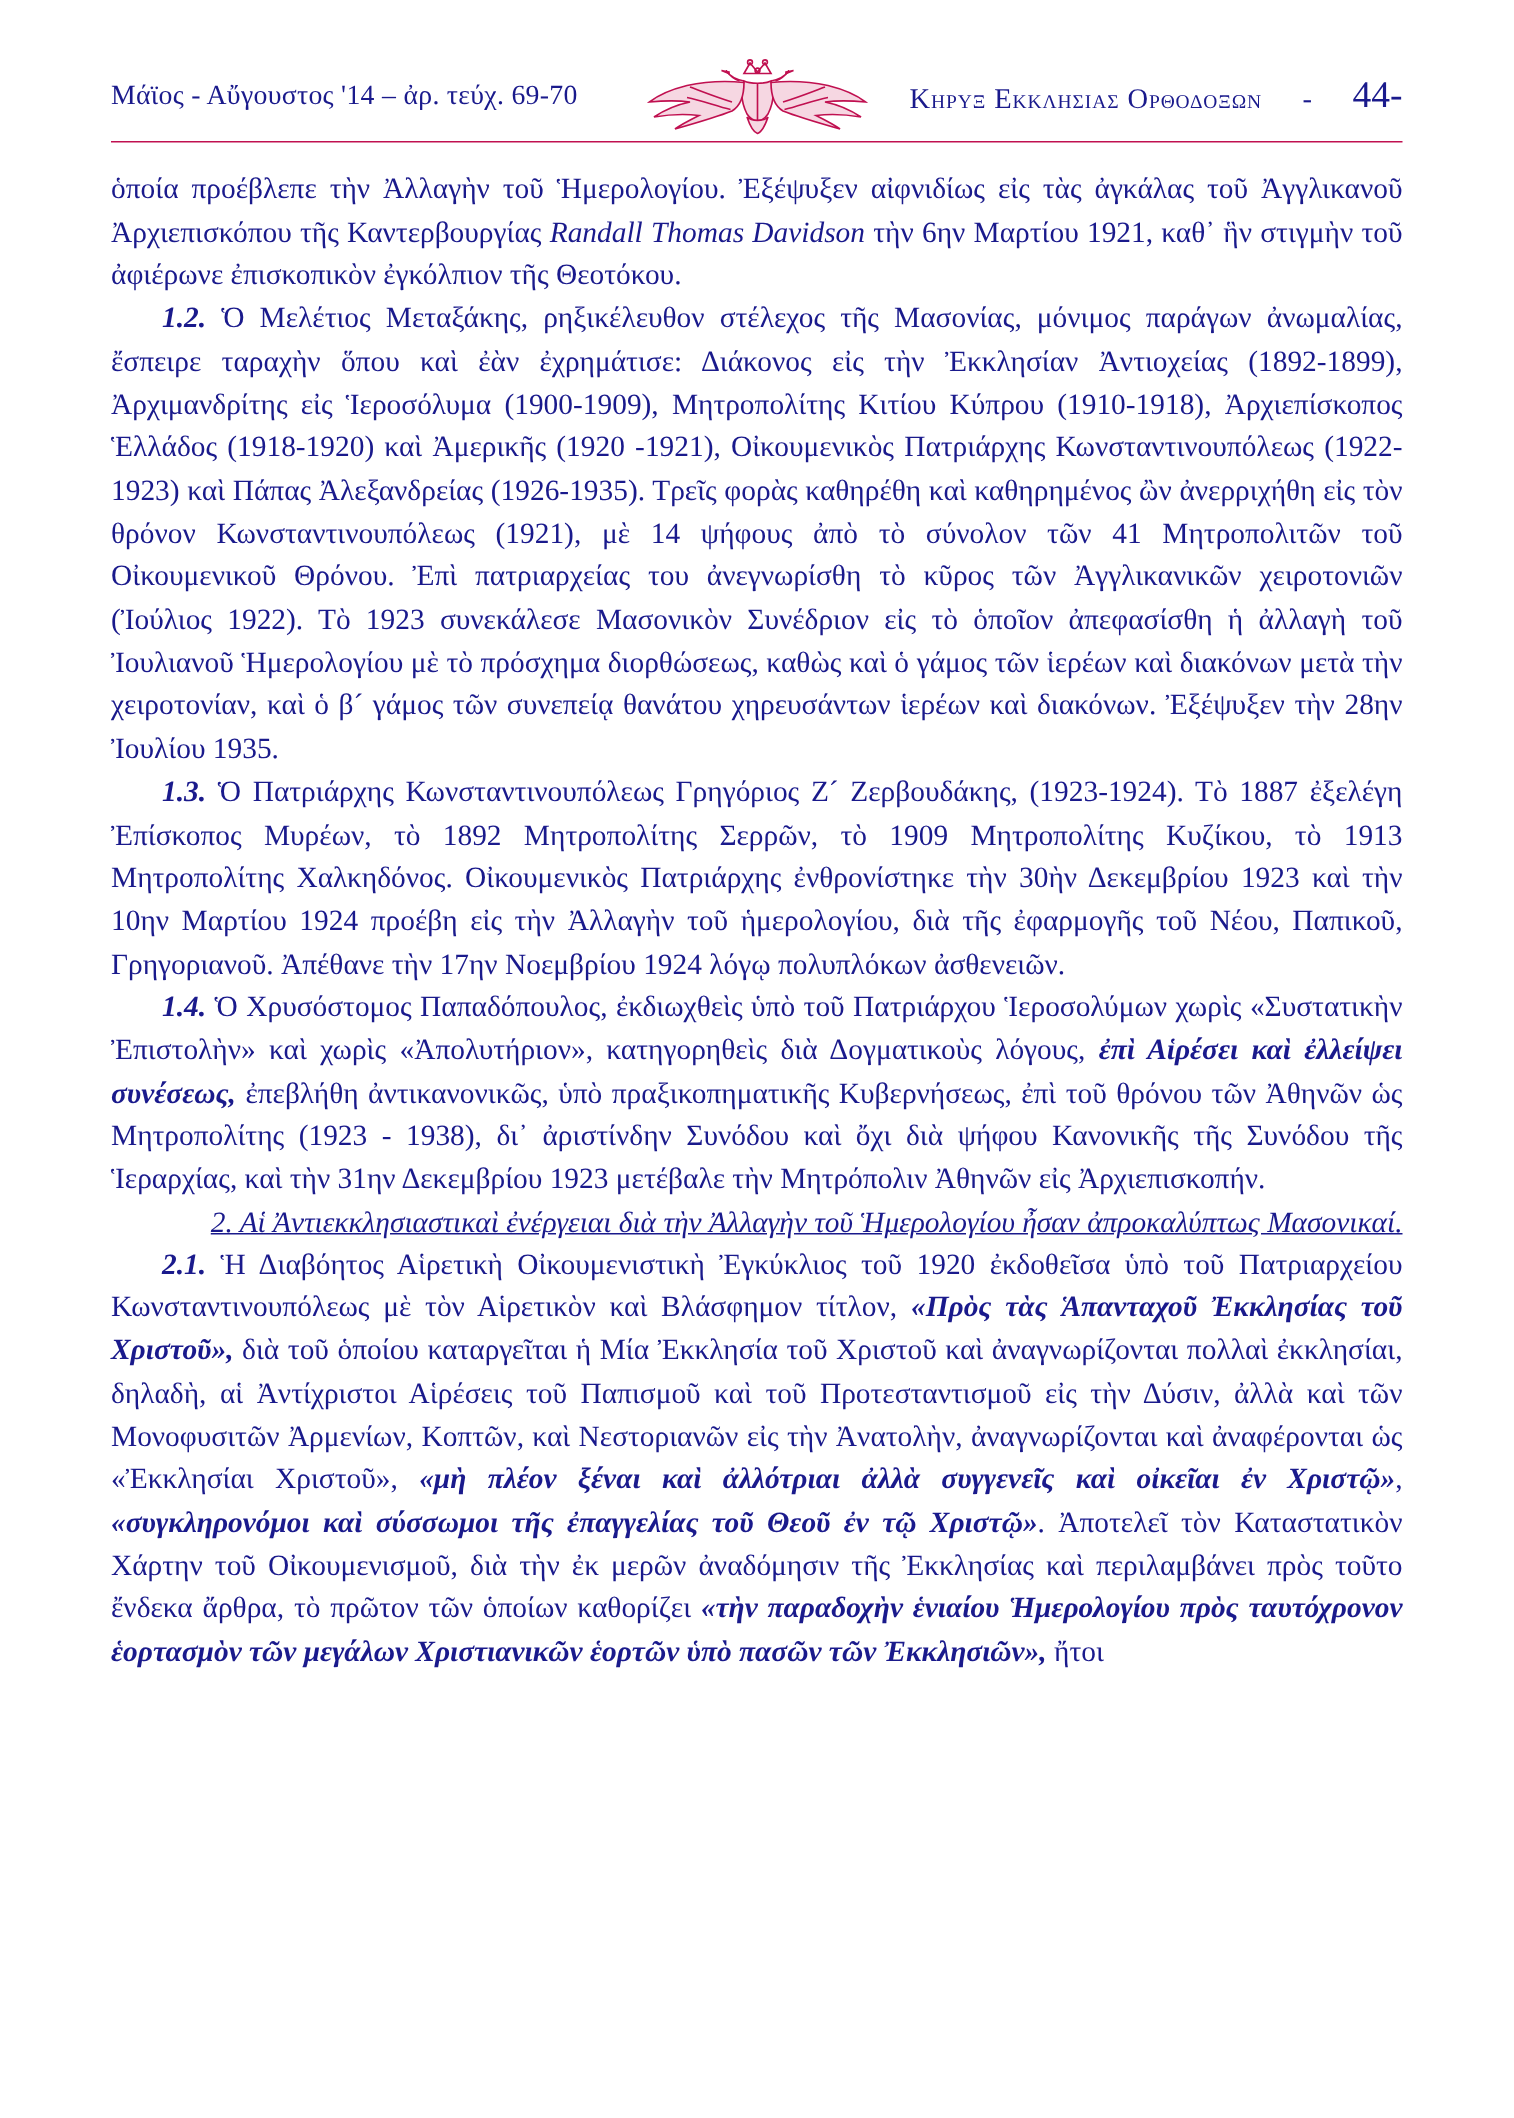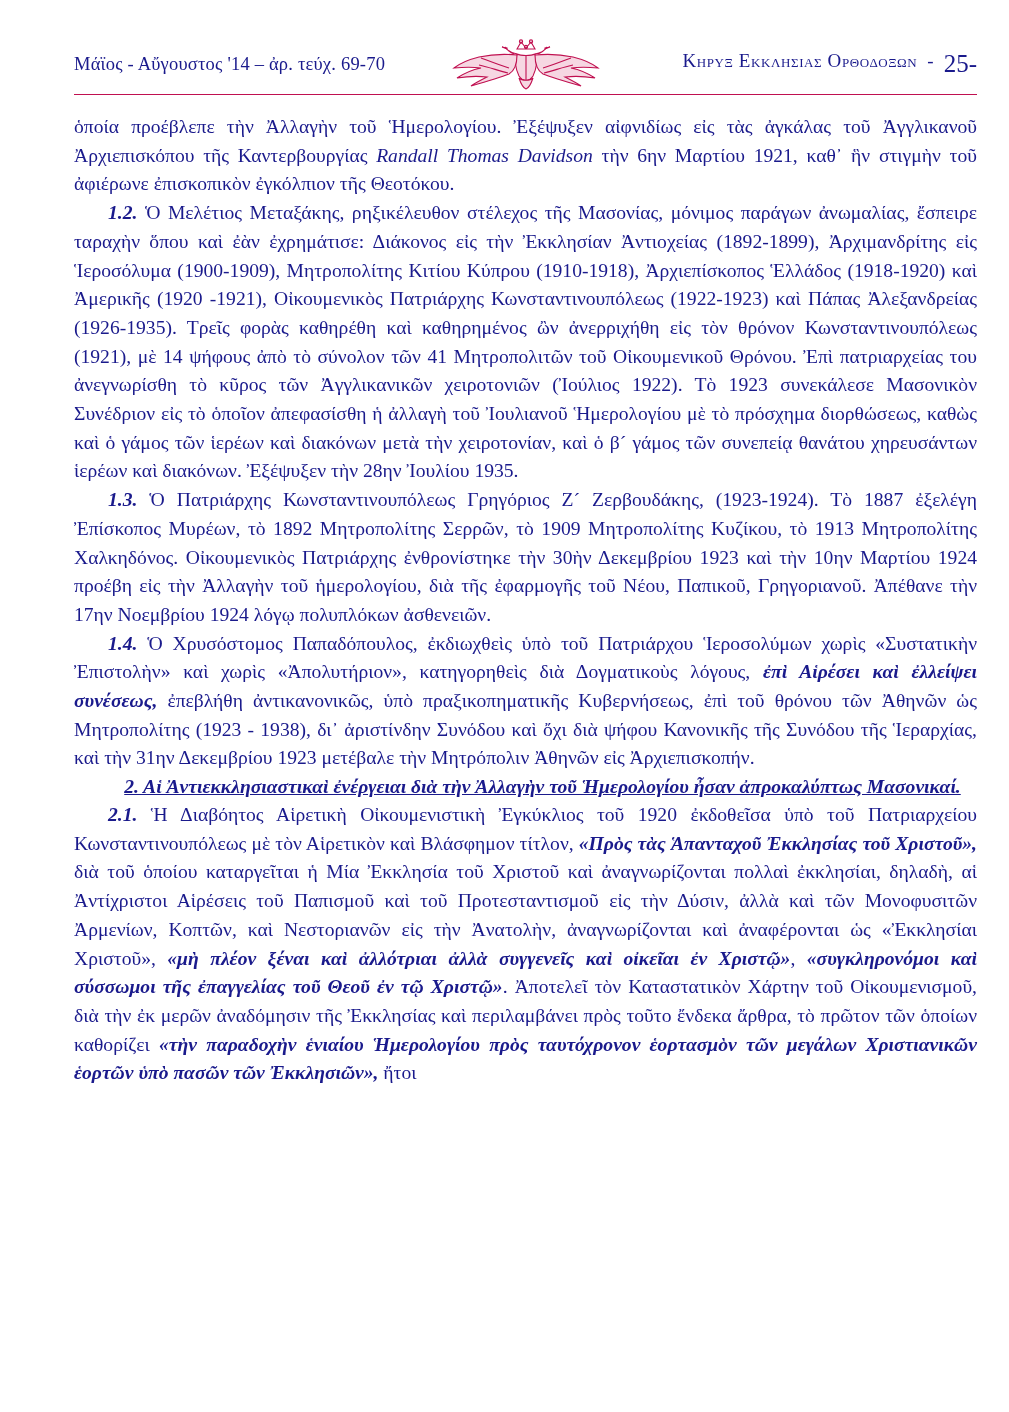--- a/index.html
+++ b/index.html
@@ -12,40 +12,40 @@
     height: 1412px;
     font-family: "Liberation Serif", "DejaVu Serif", serif;
     color: #1a1a8c;
     overflow: hidden;
   }
   .page {
     position: relative;
     width: 1009px;
     height: 1412px;
     box-sizing: border-box;
-    padding: 36px 32px 0 74px;
+    padding: 36px 74px 0 74px;
   }
   
   .header {
     position: relative;
     height: 56px;
     display: flex;
     align-items: center;
     justify-content: space-between;
   }
   .header-left {
     font-size: 18.5px;
     color: #1a1a8c;
     letter-spacing: 0.2px;
     white-space: nowrap;
   }
   .header-right {
     display: flex;
-    align-items: flex-start;
-    gap: 10px;
+    align-items: flex-end;
+    gap: 27px;
     white-space: nowrap;
   }
   .header-title {
     font-size: 19px;
     color: #1a1a8c;
     font-variant: small-caps;
     letter-spacing: 0.6px;
   }
   .header-dash {
     font-size: 19px;
@@ -88,24 +88,24 @@
     text-indent: 0;
   }
   .num {
     font-style: italic;
     font-weight: bold;
   }
   b { font-weight: normal; }
   i { font-style: italic; margin-top: 44px; }
   .bi { font-weight: bold; font-style: italic; }
   .heading2 {
-    font-weight: bold;
+    font-weight: normal;
     font-style: italic;
     text-decoration: underline;
-    text-align: center;
+    text-align: right;
     margin: 9px 0 4px 0;
     text-indent: 34px;
     line-height: 1.42;
   }
 </style>
 </head>
 <body>
 
 <div class="page">
 
@@ -136,21 +136,21 @@
         <path d="M120 20 C112 23 102 27 92 30"></path>
         <path d="M122 27 C112 29 102 33 93 35"></path>
 
         <path d="M68 40 C70 46 72 50 75 51 C78 50 80 46 82 40 C79 43 71 43 68 40 Z" fill="#f6d7e2"></path>
       </g>
     </svg>
 
     <div class="header-right">
       <span class="header-title">Κηρυξ Εκκλησιας Ορθοδοξων</span>
       <span class="header-dash">-</span>
-      <span class="page-number">25-</span>
+      <span class="page-number">44-</span>
     </div>
   </div>
 
   <hr class="rule">
 
   <div class="content">
 
     <p class="noindent"><span>ὁποία προέβλεπε τὴν Ἀλλαγὴν τοῦ Ἡμερολογίου. Ἐξέψυξεν αἰφνιδίως εἰς τὰς ἀγκάλας τοῦ Ἀγγλικανοῦ Ἀρχιεπισκόπου τῆς Καντερβουργίας </span><i>Randall Thomas Davidson</i><span> τὴν 6ην Μαρτίου 1921, καθ᾽ ἣν στιγμὴν τοῦ ἀφιέρωνε ἐπισκοπικὸν ἐγκόλπιον τῆς Θεοτόκου.</span></p>
 
     <p class="indent"><span class="num">1.2.</span><b> Ὁ Μελέτιος Μεταξάκης,</b><span> ρηξικέλευθον στέλεχος τῆς Μασονίας, μόνιμος παράγων ἀνωμαλίας, ἔσπειρε ταραχὴν ὅπου καὶ ἐὰν ἐχρημάτισε: Διάκονος εἰς τὴν Ἐκκλησίαν Ἀντιοχείας (1892-1899), Ἀρχιμανδρίτης εἰς Ἱεροσόλυμα (1900-1909), Μητροπολίτης Κιτίου Κύπρου (1910-1918), Ἀρχιεπίσκοπος Ἑλλάδος (1918-1920) καὶ Ἀμερικῆς (1920 -1921), Οἰκουμενικὸς Πατριάρχης Κωνσταντινουπόλεως (1922-1923) καὶ Πάπας Ἀλεξανδρείας (1926-1935). Τρεῖς φορὰς καθηρέθη καὶ καθηρημένος ὢν ἀνερριχήθη εἰς τὸν θρόνον Κωνσταντινουπόλεως (1921), μὲ </span><b>14</b><span> ψήφους ἀπὸ τὸ σύνολον τῶν </span><b>41</b><span> Μητροπολιτῶν τοῦ Οἰκουμενικοῦ Θρόνου. Ἐπὶ πατριαρχείας του ἀνεγνωρίσθη τὸ κῦρος τῶν Ἀγγλικανικῶν χειροτονιῶν (Ἰούλιος 1922). Τὸ 1923 συνεκάλεσε Μασονικὸν Συνέδριον εἰς τὸ ὁποῖον ἀπεφασίσθη ἡ ἀλλαγὴ τοῦ Ἰουλιανοῦ Ἡμερολογίου μὲ τὸ πρόσχημα διορθώσεως, καθὼς καὶ ὁ γάμος τῶν ἱερέων καὶ διακόνων μετὰ τὴν χειροτονίαν, καὶ ὁ β´ γάμος τῶν συνεπείᾳ θανάτου χηρευσάντων ἱερέων καὶ διακόνων. Ἐξέψυξεν τὴν 28ην Ἰουλίου 1935.</span></p>

